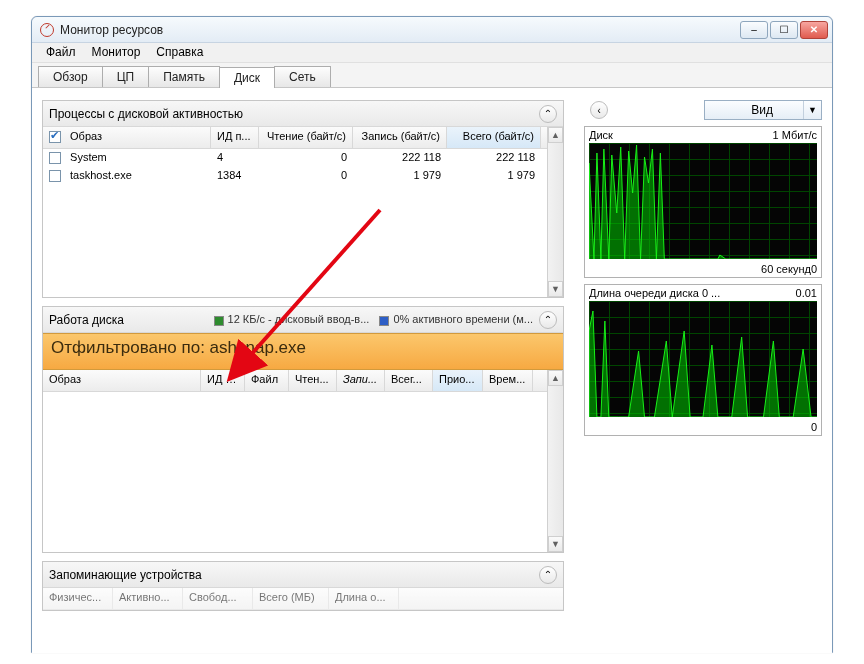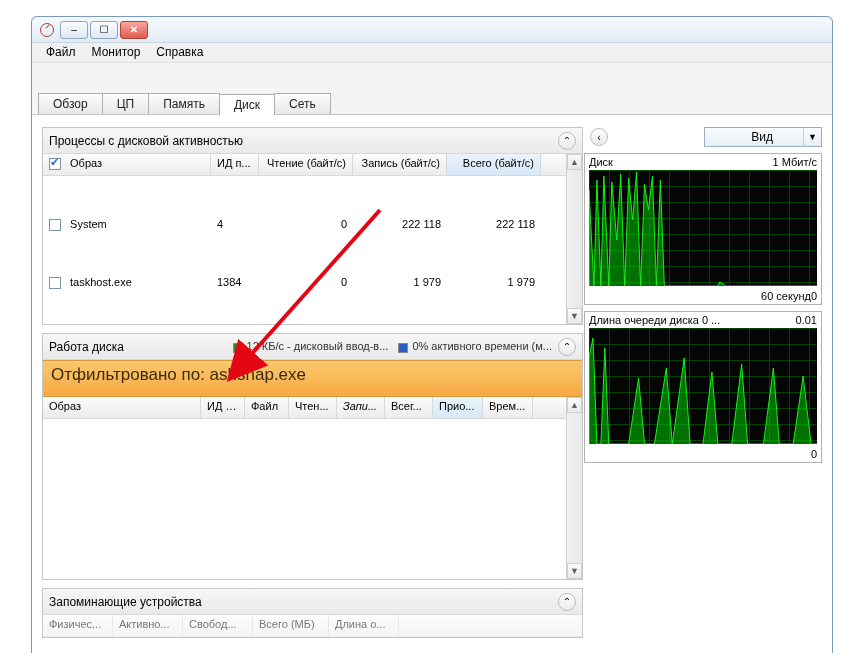--- a/index.html
+++ b/index.html
@@ -25,31 +25,31 @@
   .tbtns { display:flex; gap:2px; }
   .tbtns button { width:28px; height:18px; border:1px solid #8ea6bd; background:linear-gradient(#fafcfe,#dde8f2); border-radius:3px; font-size:10px; line-height:14px; padding:0; cursor:pointer; }
   .tbtns .close { background: linear-gradient(#f7a6a0,#e05b4f); border-color:#b0433a; color:#fff; font-weight:bold; }
   .tbtns .min::before{content:"–";} .tbtns .max::before{content:"☐";} .tbtns .close::before{content:"✕";}
 
   
   .menubar { display:flex; height:20px; padding:0 6px; background:#f1f1f1; border-bottom:1px solid #e0e0e0; font-size:12px; }
   .menubar span { padding: 2px 8px; cursor:default; }
 
   
-  .tabrow { display:flex; padding: 3px 6px 0 6px; background:#f4f4f4; border-bottom:1px solid #c6c6c6;margin-top:27px; }
+  .tabrow { display:flex; padding: 3px 6px 0 6px; background:#f4f4f4; border-bottom:1px solid #c6c6c6; }
   .tab {
     padding: 3px 14px; font-size:12px; color:#222; border:1px solid #adadad;
     border-bottom:none; background:linear-gradient(#fdfdfd,#e7e7e7);
     margin-right:-1px; cursor:pointer;
   }
   .tab.active { background:#fff; position:relative; top:1px; }
 
   
   .body {
-    display:flex; gap:1px; padding:12px 10px 10px 10px;
+    display:flex; gap:20px; padding:12px 10px 10px 10px;
     height: calc(100% - 26px - 20px - 24px);
     background:#fff;
   }
   .left { flex:1; display:flex; flex-direction:column; gap:8px; min-width:0; }
   .right { width:238px; display:flex; flex-direction:column; gap:6px; }
 
   .panel { border:1px solid #c6c6c6; background:#fff; display:flex; flex-direction:column; }
   .panel-head {
     display:flex; align-items:center; height:26px;
     background:linear-gradient(#f7f7f7,#e9e9e9);
@@ -68,21 +68,21 @@
   
   .cols { display:flex; height:22px; background:linear-gradient(#fbfbfb,#ececec); border-bottom:1px solid #d8d8d8; font-size:11px; }
   .col { border-right:1px solid #d8d8d8; padding:3px 6px; overflow:hidden; white-space:nowrap; text-overflow:ellipsis; }
   .col.rt { text-align:right; }
   .col.sel { background:linear-gradient(#eaf3fb,#d6e8f7); }
   .chk { width:12px; height:12px; border:1px solid #7a94ab; display:inline-block; vertical-align:middle; background:#fff; margin-right:6px; position:relative; }
   .chk.on::after { content:"✔"; position:absolute; left:0; top:-3px; font-size:11px; color:#2b6fc0; }
 
   
   .rows { font-size:11px; overflow:auto; position:relative; }
-  .row { display:flex; height:18px; padding-top:2px;margin-top:40px; }
+  .row { display:flex; height:18px; padding-top:2px; }
   .cell { padding:0 6px; overflow:hidden; white-space:nowrap; text-overflow:ellipsis; }
   .cell.rt { text-align:right; }
 
   .proc-panel .rows { height:148px; }
 
   .filterbar {
     height:37px; background:linear-gradient(#fbc76c,#f7a942);
     border-top:1px solid #d29a3c; border-bottom:1px solid #d29a3c;
     padding:4px 8px; font-size:17px; color:#3a2b0e;
   }
@@ -114,20 +114,21 @@
   .scrollbar { width:16px; background:linear-gradient(to right,#f2f2f2,#e8e8e8); border-left:1px solid #d0d0d0; display:flex; flex-direction:column; justify-content:space-between; }
   .scrollbar .arr { height:16px; display:flex; align-items:center; justify-content:center; font-size:9px; color:#606060; border:1px solid #cfcfcf; background:linear-gradient(#fafafa,#e9e9e9);}
 </style>
 </head>
 <body>
 
 <div class="window">
 
   <div class="titlebar">
     <span class="title-icon"></span>
+    <span class="title-text">Монитор ресурсов</span>
     <div class="tbtns">
       <button class="min"></button>
       <button class="max"></button>
       <button class="close"></button>
     </div>
   </div>
 
   <div class="menubar">
     <span>Файл</span>
     <span>Монитор</span>

